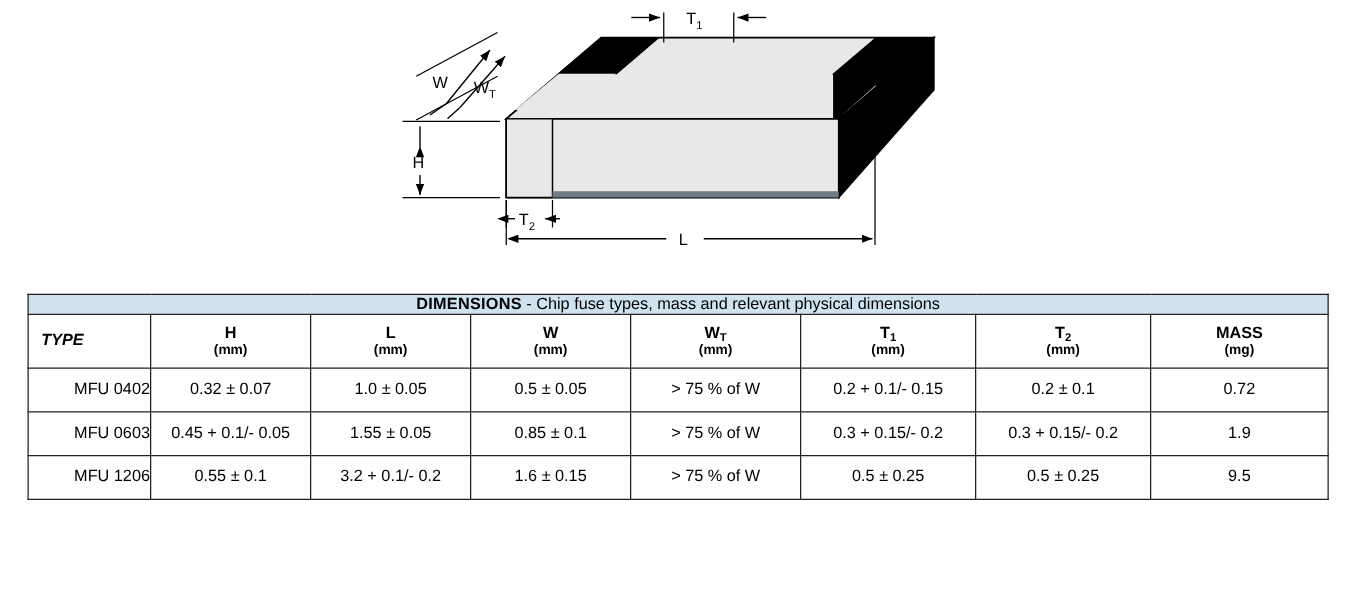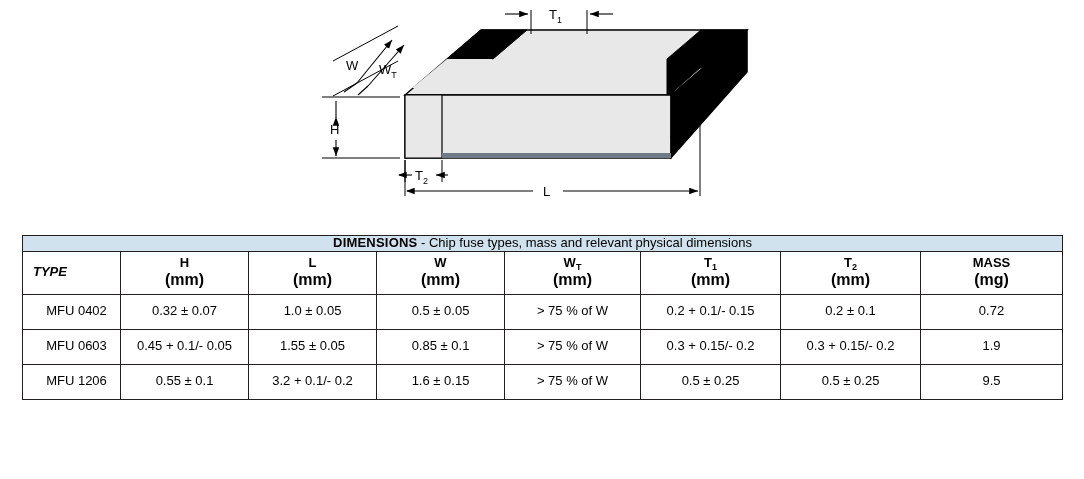--- a/index.html
+++ b/index.html
@@ -65,33 +65,33 @@
     font-size: 13px;
   }
   .hdr td.type-col {
     text-align: left;
     padding-left: 10px;
     font-style: italic;
   }
   .hdr .unit {
     font-weight: bold;
     display: block;
-    font-size: 16px;
+    font-size: 11px;
   }
   .hdr sub {
     font-size: 9px;
     vertical-align: baseline;
     position: relative;
     top: 3px;
   }
   tbody.body-rows td {
     height: 34px;
   }
   tbody.body-rows td.type-col {
-    text-align: center;
+    text-align: right;
     padding-left: 10px;
   }
 
   
   col.c-type { width: 98px; }
   col.c-h    { width: 128px; }
   col.c-l    { width: 128px; }
   col.c-w    { width: 128px; }
   col.c-wt   { width: 136px; }
   col.c-t1   { width: 140px; }

